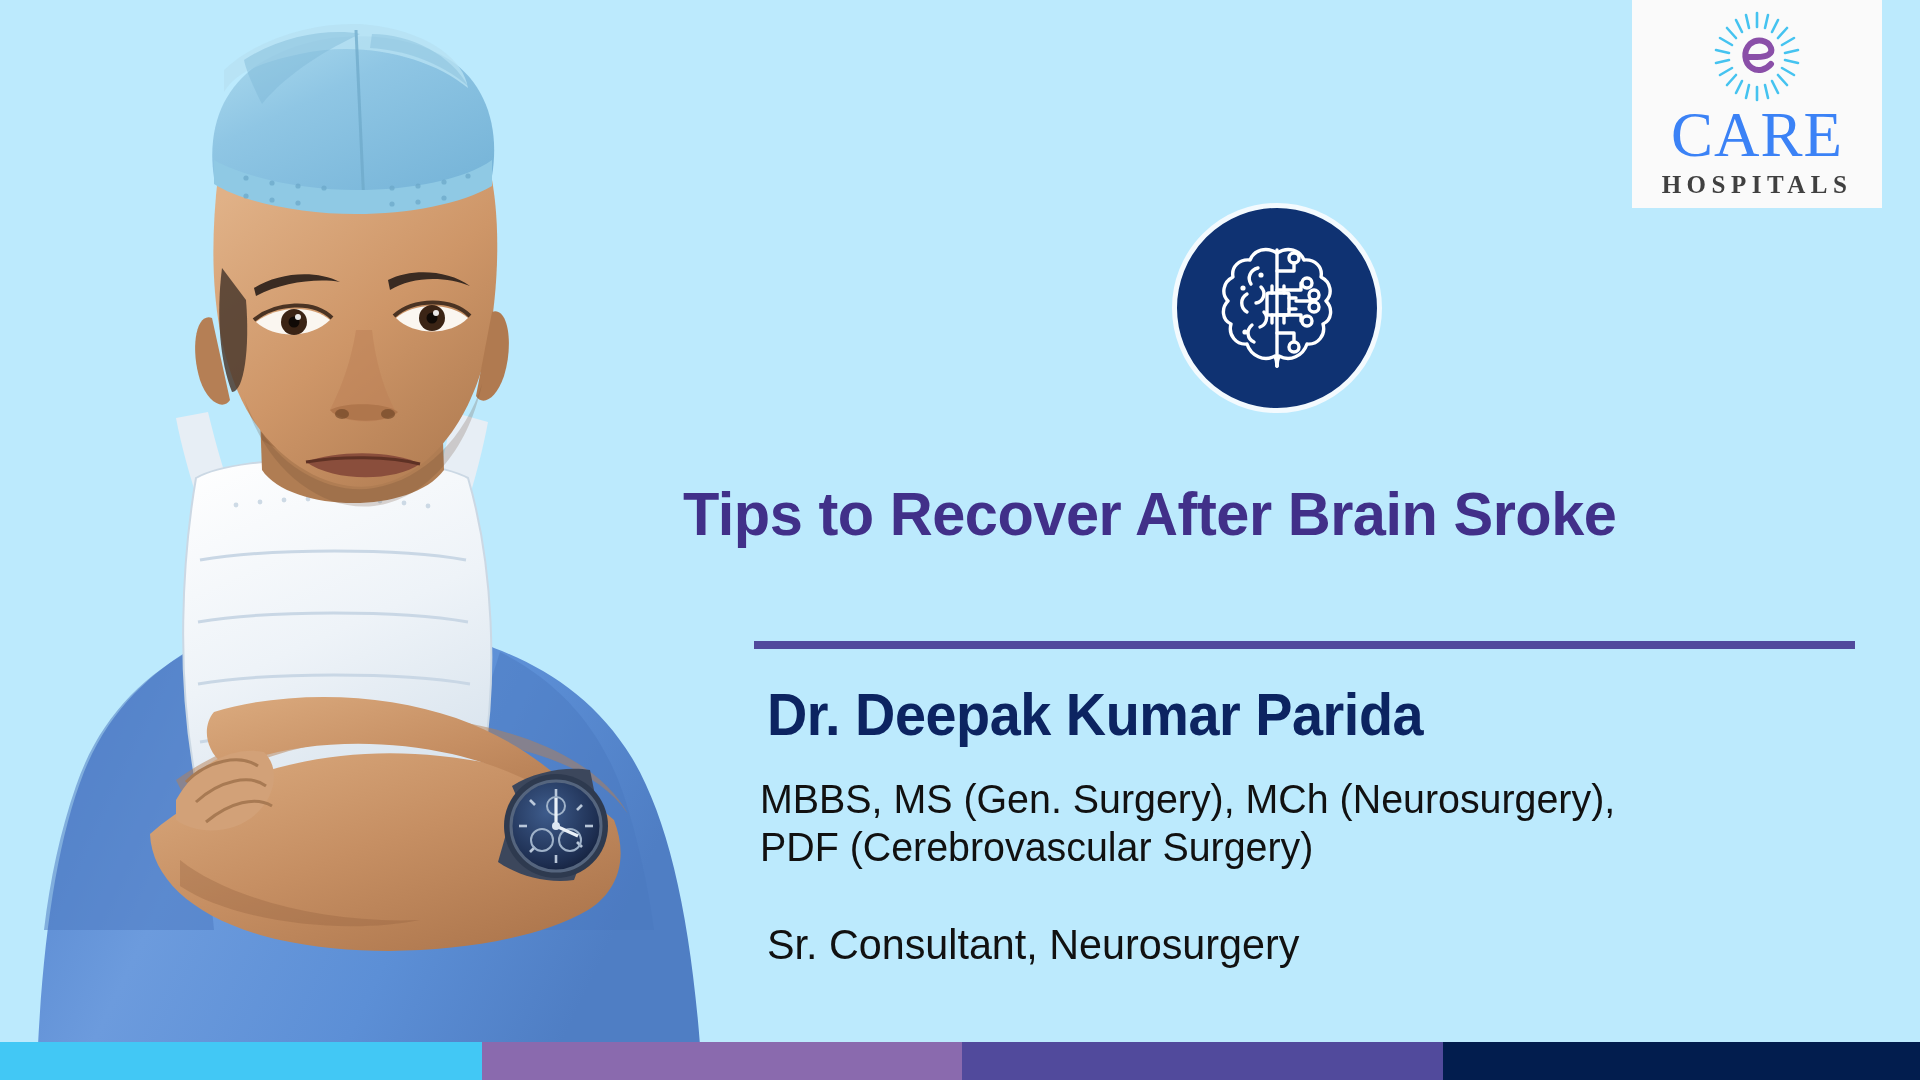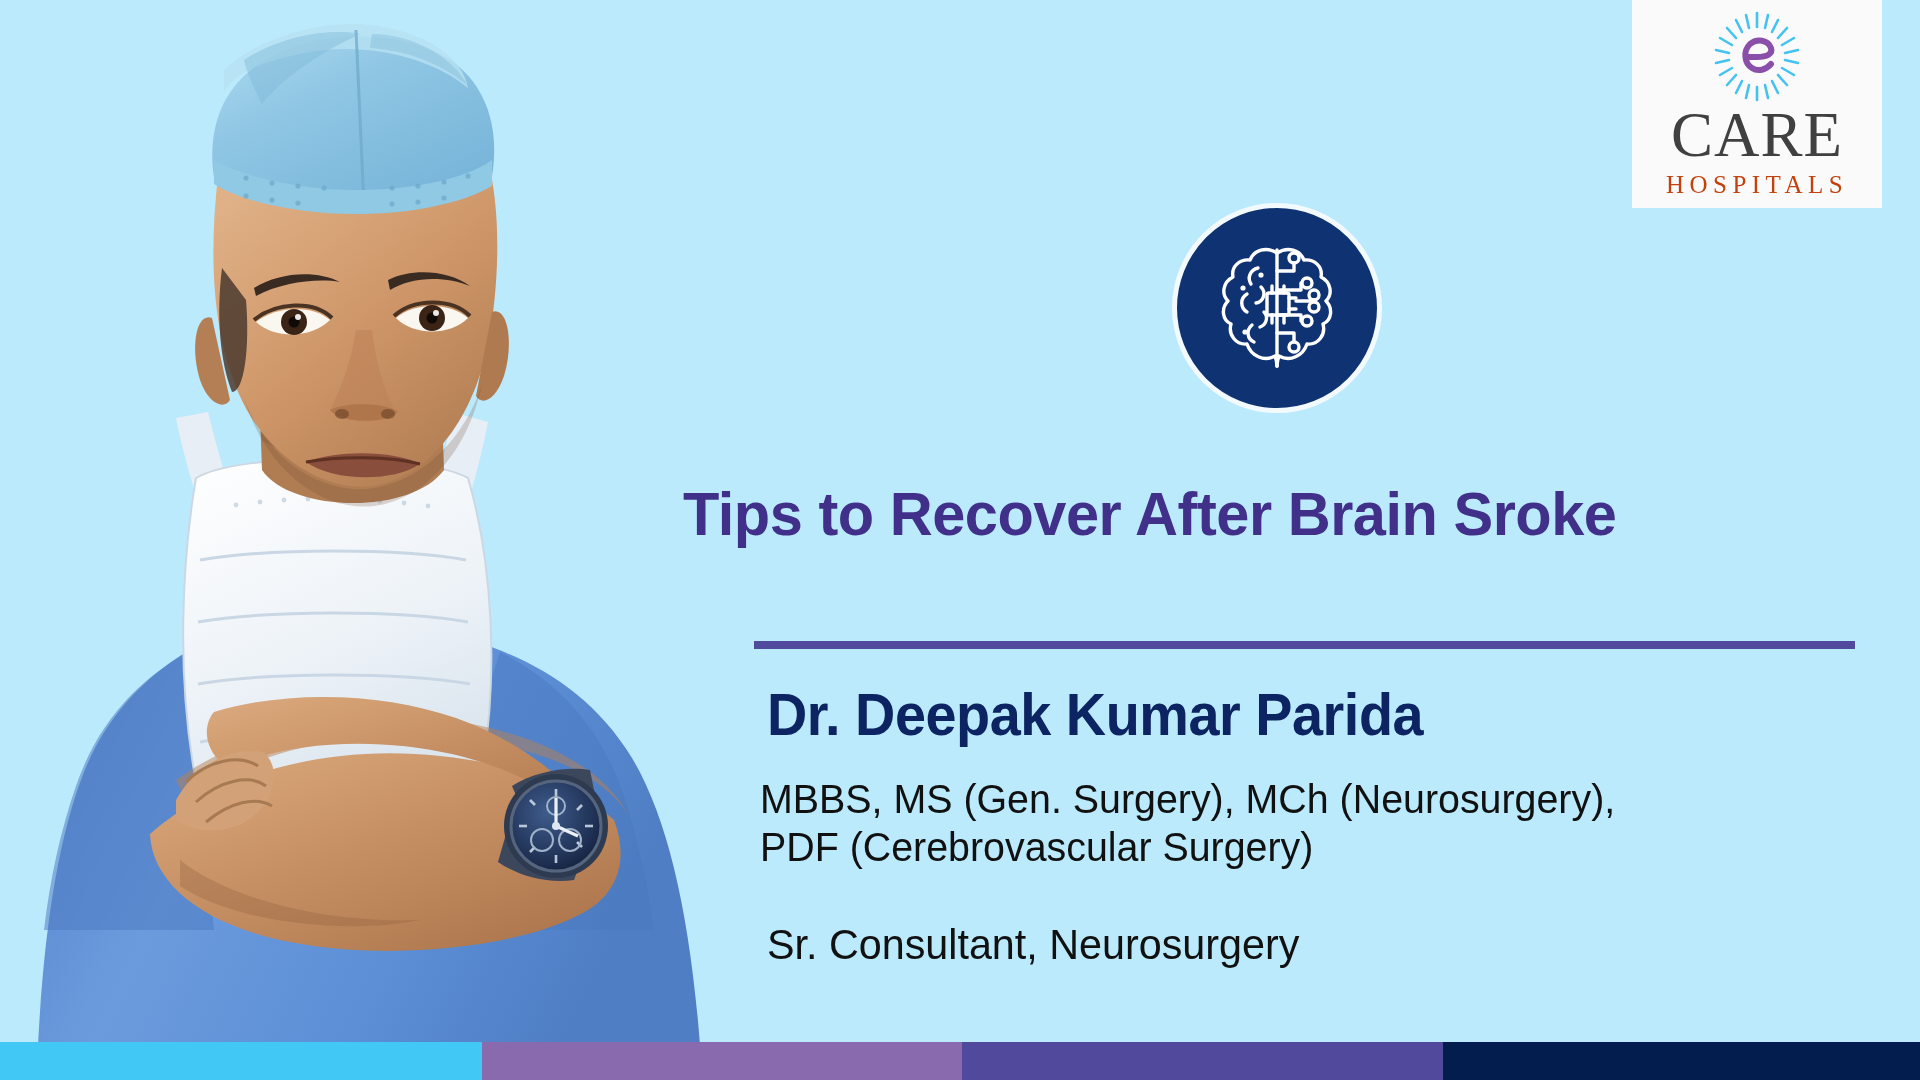--- a/index.html
+++ b/index.html
@@ -313,22 +313,22 @@
           <line x1="16" y1="75" x2="25" y2="65"></line>
           <line x1="67" y1="83" x2="61" y2="71"></line>
           <line x1="25" y1="83" x2="31" y2="71"></line>
           <line x1="57" y1="88" x2="54" y2="75"></line>
           <line x1="35" y1="88" x2="38" y2="75"></line>
           <line x1="46" y1="90" x2="46" y2="77"></line>
         </g>
         <path d="M60 54 C 55 60 47 62 41 58 C 33 53 32 41 39 34 C 46 28 57 30 60 38 C 62 44 56 47 46 47 L 35 47" fill="none" stroke="#8A4FA8" stroke-width="6" stroke-linecap="round"></path>
       </svg>
     </div>
-    <div id="logo-care" class="logo-word" style="color: #404040;">CARE</div>
-    <div id="logo-hospitals" style="color: #c2410c;">HOSPITALS</div>
+    <div id="logo-care" class="logo-word" style="color: #3b82f6;">CARE</div>
+    <div id="logo-hospitals" style="color: #404040; font-weight: bold;">HOSPITALS</div>
   </div>
 
   <div id="brain-badge" style="background: rgb(15, 50, 114); border-color: rgb(243, 250, 254);">
     <svg width="142" height="142" viewBox="0 0 142 142" xmlns="http://www.w3.org/2000/svg">
       <g fill="none" stroke="#FFFFFF" stroke-width="3.4" stroke-linecap="round" stroke-linejoin="round">
 
         <line x1="71" y1="13" x2="71" y2="129"></line>
 
         <path d="M71 16 C 60 9 48 13 44 23 C 33 22 25 30 27 40 C 17 45 15 57 22 64
                  C 15 71 16 83 25 87 C 22 98 30 108 41 107 C 45 119 58 125 69 119

